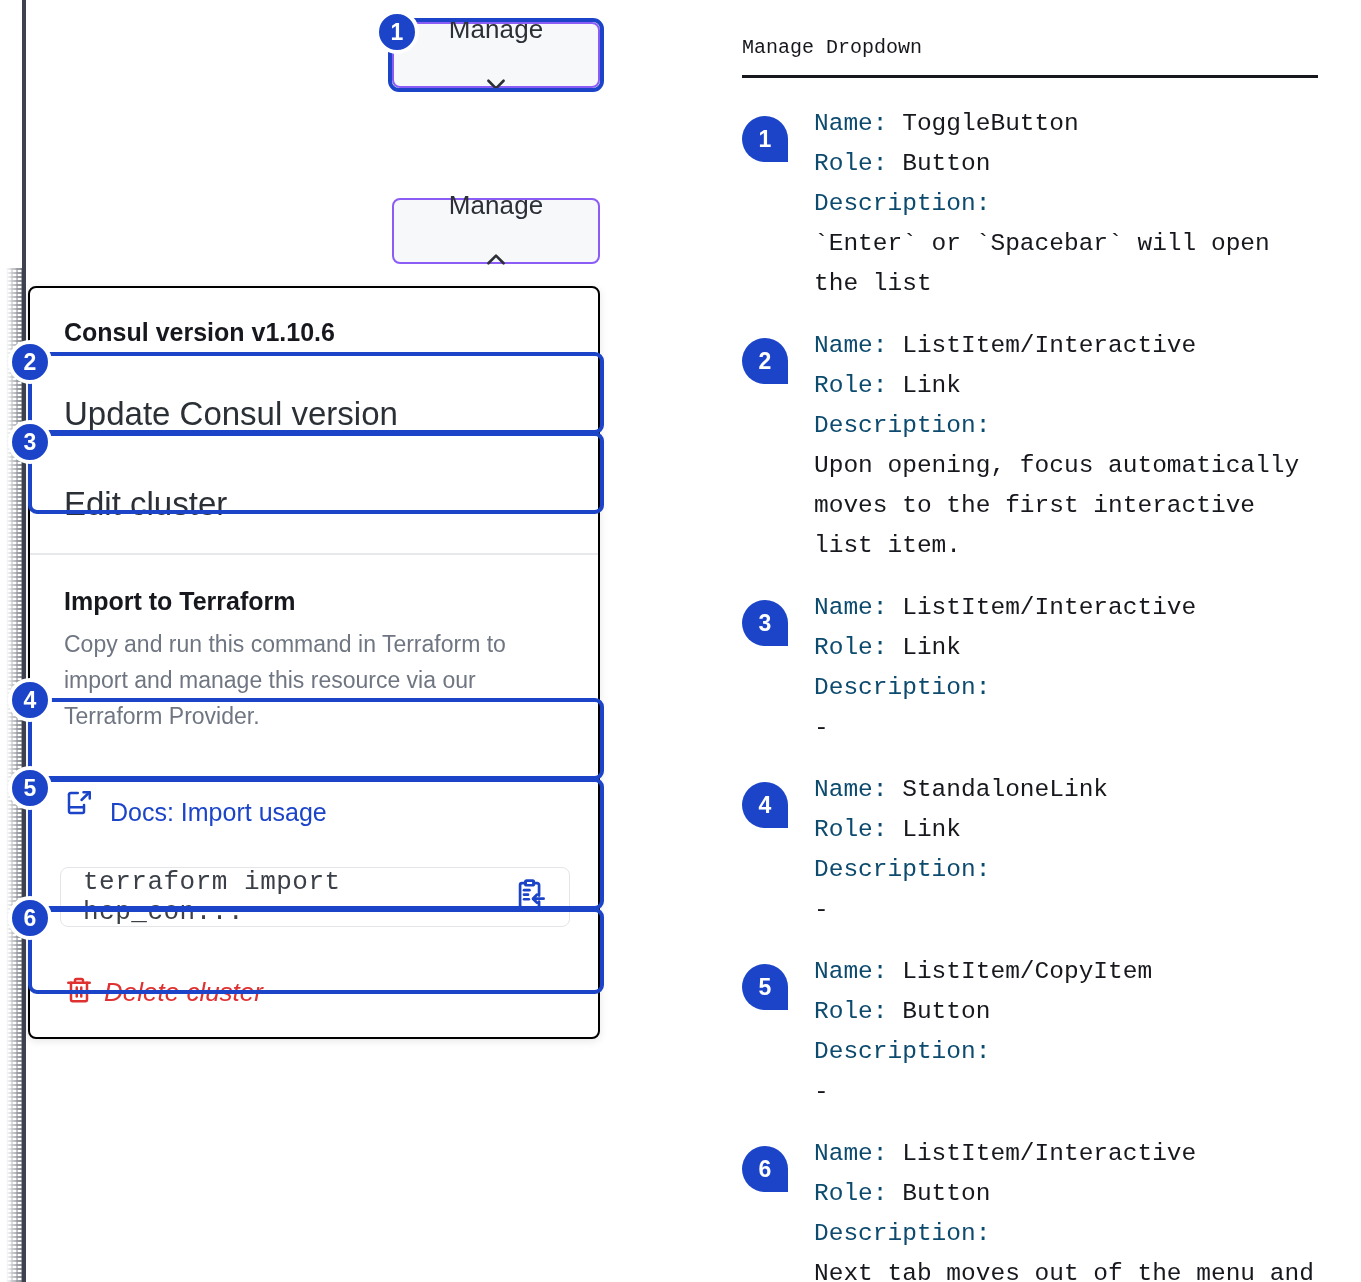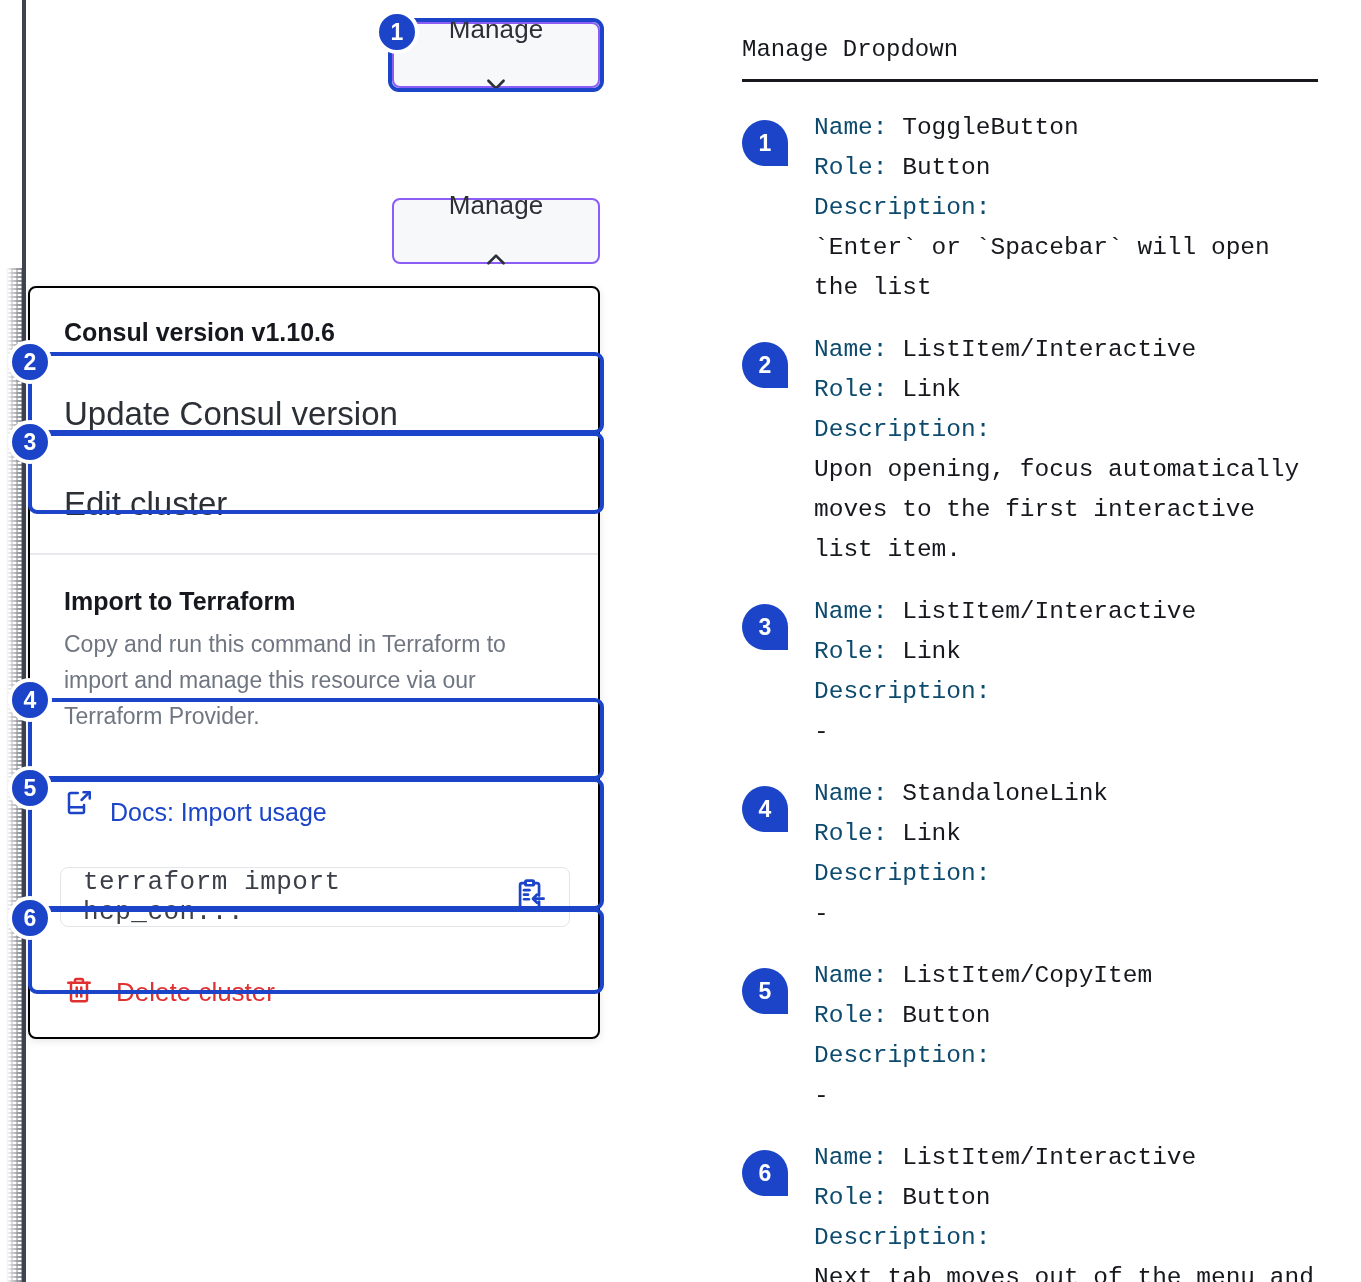--- a/index.html
+++ b/index.html
@@ -95,23 +95,24 @@
     border: 1px solid #e4e5e9; border-radius: 8px;
     display: flex; align-items: center; justify-content: space-between;
     padding: 0 22px 0 22px;
     background: #fff;
   }
   .copy-field .code {
     font-family: "Liberation Mono", monospace;
     font-size: 26px; color: #3b3f47; letter-spacing: .5px;
   }
   .delete-row {
-    display: flex; align-items: center; gap: 22px;
+    display: flex; align-items: center; gap: 10px;
     padding: 26px 0 28px 34px;
     cursor: pointer;
+    font-style: italic;
   }
   .delete-row .lbl { font-size: 26px; color: #e03131; font-weight: 500; }
 
   
   .hl {
     position: absolute;
     border: 4px solid #1b44c8;
     border-radius: 9px;
     pointer-events: none;
   }
@@ -123,21 +124,21 @@
     background: #1b44c8; color: #fff;
     display: flex; align-items: center; justify-content: center;
     font-size: 23px; font-weight: bold;
     border: 4px solid #ffffff;
   }
 
   
   .right-pane { position: absolute; left: 742px; top: 36px; width: 576px; }
   .right-title {
     font-family: "Liberation Mono", monospace;
-    font-size: 24px; color: #16181d; padding-bottom: 16px;
+    font-size: 20px; color: #16181d; padding-bottom: 16px;
   }
   .right-rule { height: 3px; background: #16181d; margin-bottom: 26px; }
 
   .entry { display: flex; gap: 26px; margin-bottom: 22px; }
   .pin {
     flex: 0 0 auto;
     width: 46px; height: 46px;
     background: #1b44c8; color: #fff;
     border-radius: 50% 50% 0 50%;
     display: flex; align-items: center; justify-content: center;

